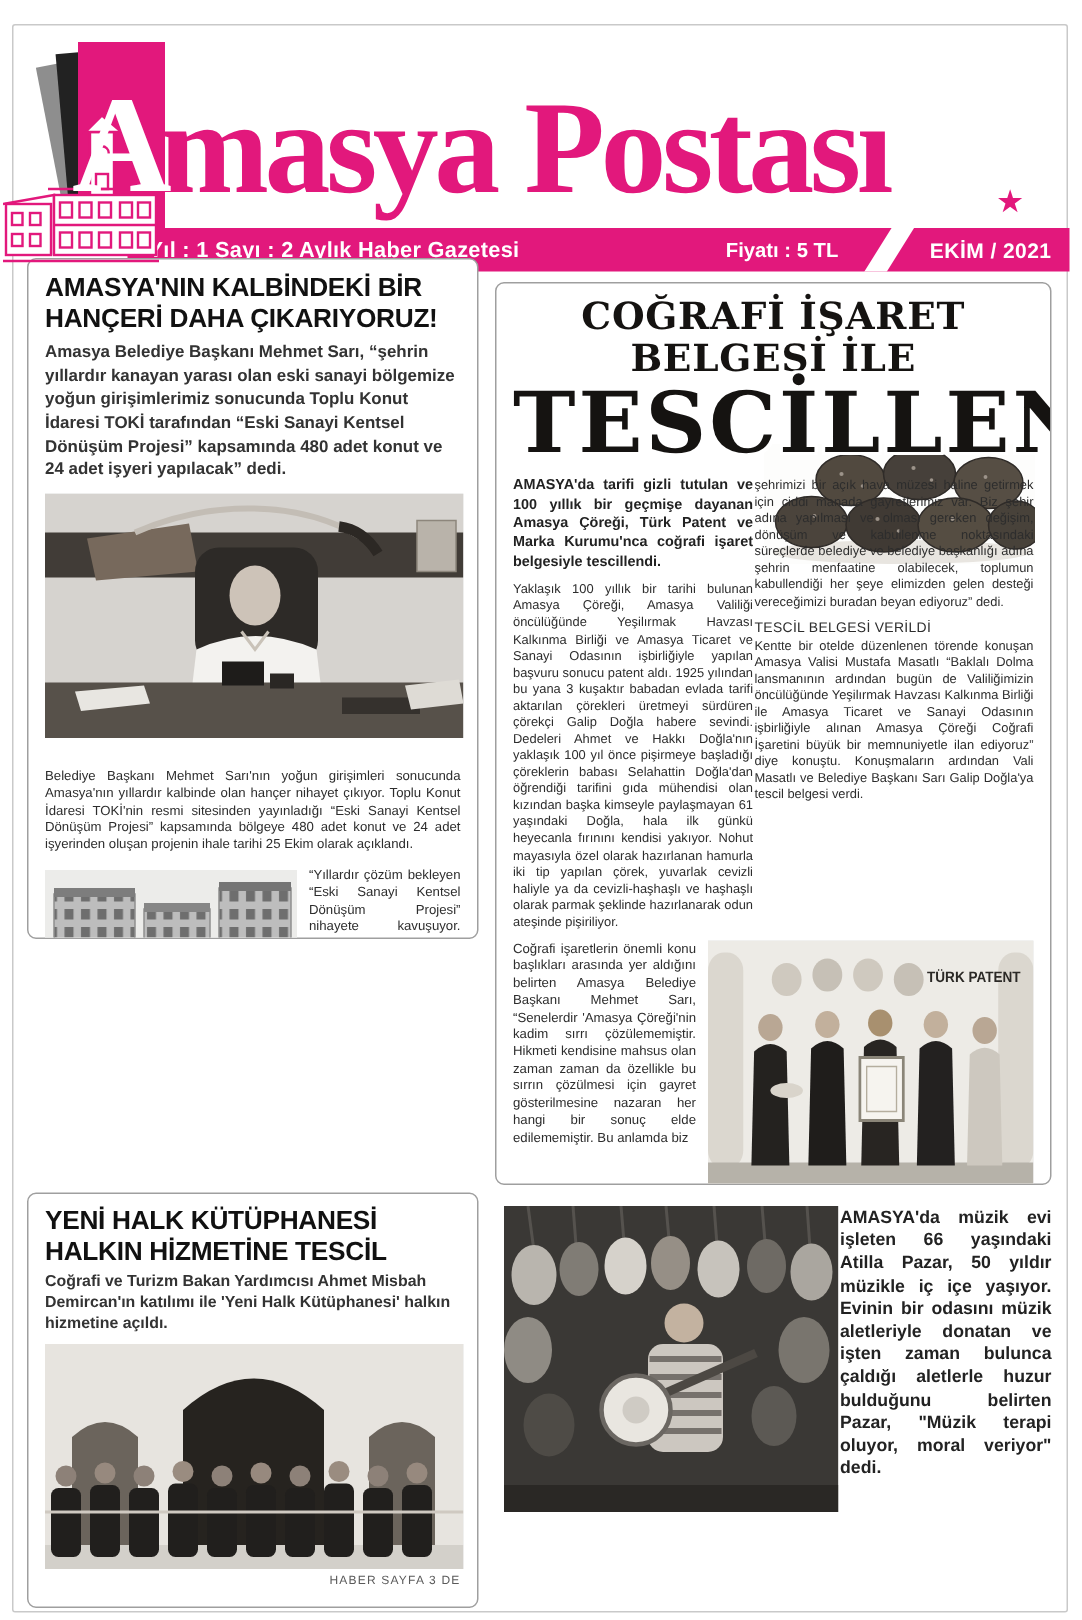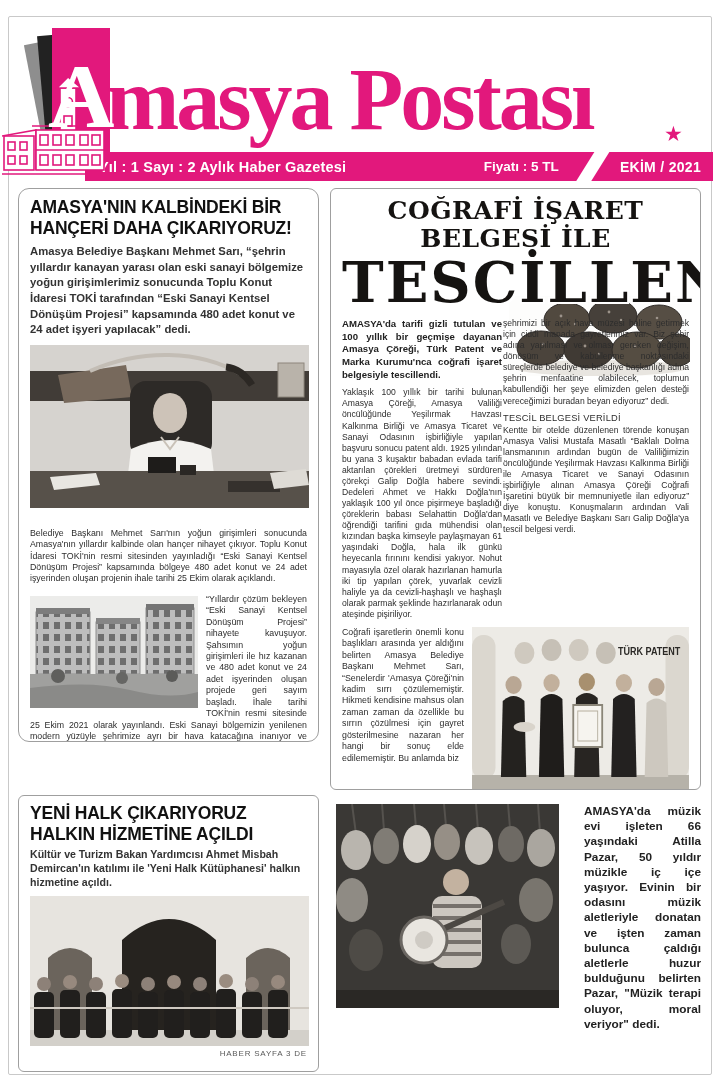--- a/index.html
+++ b/index.html
@@ -22,21 +22,21 @@
 
   .bar { position:absolute; left:85px; top:152px; width:628px; height:29px; background:var(--pink);
          display:flex; align-items:center; color:#fff; font-weight:bold; overflow:hidden; }
   .bar-issue { margin-left:14px; font-size:14.5px; letter-spacing:.2px; }
   .bar-price { margin-left:auto; font-size:13.5px; }
   .bar-slash { width:15px; height:48px; background:#fff; transform:skewX(-32deg); margin:0 20px 0 26px; flex:none; }
   .bar-date  { margin-right:12px; font-size:14px; letter-spacing:.3px; }
 
   
   .box { position:absolute; border:1px solid #9f9f9f; border-radius:6px; background:#fff; overflow:hidden; }
-  .box-toki    { left:18px; top:188px; width:301px; height:554px; padding:8px 11px;border-radius:11px; }
+  .box-toki    { left:18px; top:172px; width:301px; height:454px; padding:8px 11px; }
   .box-library { left:18px; top:795px; width:301px; height:277px; padding:7px 11px; }
   .box-coregi  { left:330px; top:188px; width:371px; height:602px; padding:8px 11px; }
   .sec-music   { position:absolute; left:330px; top:796px; width:377px; height:279px; padding:2px 6px; }
 
   h1.head-sans { font-size:17.5px; line-height:1.18; font-weight:800; color:#111; letter-spacing:-.2px; }
   p.lead  { margin-top:6px; font-size:11.3px; line-height:1.38; font-weight:bold; color:#333; }
   p.body  { font-size:8.8px; line-height:1.3; text-align:justify; color:#2d2d2d; }
   p.subhead { font-size:8.8px; line-height:1.3; font-weight:bold; color:#222; }
   .photo  { background:#e5e5e5; overflow:hidden; }
   .photo svg { display:block; width:100%; height:100%; }
@@ -68,21 +68,21 @@
   .group-photo { flex:1; height:166px; }
 
   
   .box-library h1 { font-size:17.5px; }
   .box-library p.lead { font-size:10.6px; margin-top:4px; line-height:1.3; }
   .lib-photo { width:279px; height:150px; margin-top:6px; }
   .box-library .pagref { margin-top:3px; }
 
   
   .music-head { font-size:34px; font-weight:800; letter-spacing:-.5px; color:#0d0d0d; text-align:center; line-height:1.05; }
-  .music-row { display:flex; gap:25px; margin-top:6px; }
+  .music-row { display:flex; gap:1px; margin-top:6px; }
   .music-photo { width:223px; height:204px; flex:none; }
   .music-text { flex:1; font-size:11.8px; line-height:1.29; font-weight:bold; text-align:justify; color:#222; }
 
   :root { --pink:#e2187c; }
 </style>
 </head>
 <body>
 
 <div class="page">
   <div class="frame"></div>
@@ -180,22 +180,22 @@
           <circle cx="28" cy="80" r="7" fill="#5f5f5d"></circle>
           <circle cx="92" cy="82" r="6" fill="#666664"></circle>
           <circle cx="142" cy="80" r="6" fill="#5b5b59"></circle>
         </svg>
       </div>
       <p class="body">“Yıllardır çözüm bekleyen “Eski Sanayi Kentsel Dönüşüm Projesi” nihayete kavuşuyor. Şahsımın yoğun girişimleri ile hız kazanan ve 480 adet konut ve 24 adet işyerinden oluşan projede geri sayım başladı. İhale tarihi TOKİ'nin resmi sitesinde 25 Ekim 2021 olarak yayınlandı. Eski Sanayi bölgemizin yenilenen modern yüzüyle şehrimize ayrı bir hava katacağına inanıyor ve Amasya'mıza hayırlı olmasını diliyorum” dedi.</p>
     </div>
   </div>
 
   <div class="box box-library">
-    <h1 class="head-sans">YENİ HALK ÇIKARIYORUZ HALKIN HİZMETİNE AÇILDI</h1>
-    <p class="lead">Kültür ve Turizm Bakan Yardımcısı Ahmet Misbah Demircan'ın katılımı ile 'Yeni Halk Kütüphanesi' halkın hizmetine açıldı.</p>
+    <h1 class="head-sans">YENİ HALK KÜTÜPHANESİ HALKIN HİZMETİNE TESCİL</h1>
+    <p class="lead">Coğrafi ve Turizm Bakan Yardımcısı Ahmet Misbah Demircan'ın katılımı ile 'Yeni Halk Kütüphanesi' halkın hizmetine açıldı.</p>
     <div class="photo lib-photo">
       <svg viewBox="0 0 279 150" preserveAspectRatio="none">
         <rect width="279" height="150" fill="#e7e4df"></rect>
         <path d="M92,150 L92,44 Q139,2 186,44 L186,150 Z" fill="#26231f"></path>
         <path d="M18,150 L18,62 Q40,42 62,62 L62,150 Z" fill="#6b645c"></path>
         <path d="M216,150 L216,62 Q238,42 260,62 L260,150 Z" fill="#6b645c"></path>
         <rect x="0" y="134" width="279" height="16" fill="#d3d0ca"></rect>
         <g fill="#211f1d">
           <g transform="translate(14,0)">
               <circle cx="0" cy="88" r="7" fill="#8d8178"></circle>

